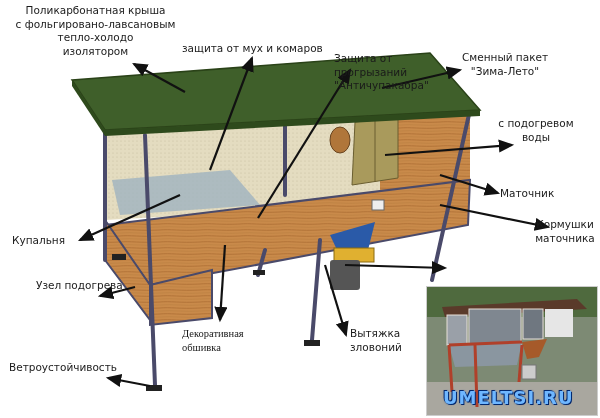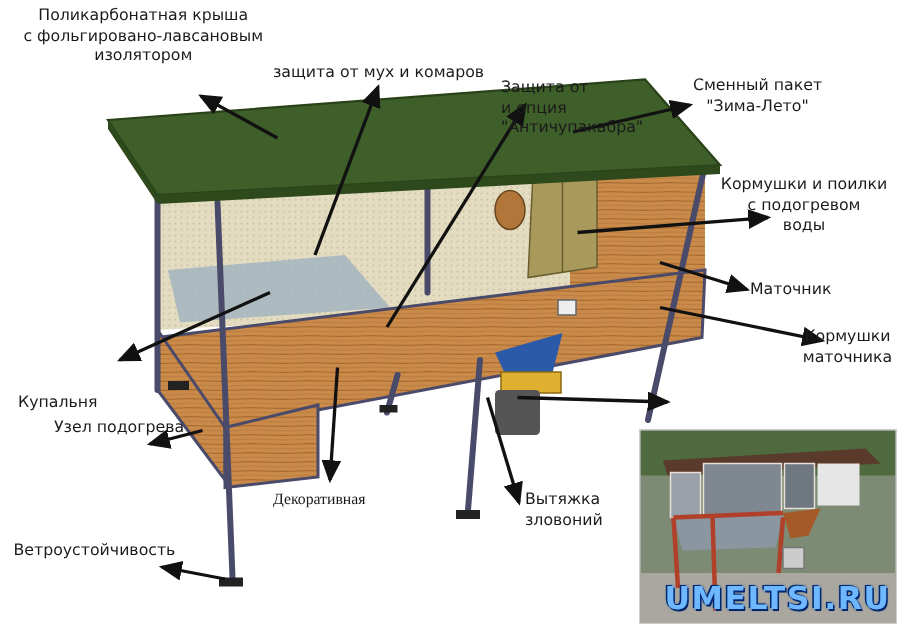--- a/index.html
+++ b/index.html
@@ -1,21 +1,21 @@
 <!DOCTYPE html>
 <html><head>
 <meta charset="utf-8">
 <style>
   html,body{margin:0;padding:0;background:#fff;}
   body{width:600px;height:418px;position:relative;overflow:hidden;font-family:"DejaVu Sans","Liberation Sans",sans-serif;}
   .lbl{position:absolute;font-size:10.5px;line-height:13.5px;color:#1a1a1a;white-space:nowrap;}
   .c{text-align:center;}
   svg.scene{position:absolute;left:0;top:0;}
   .photo{position:absolute;left:426px;top:286px;width:170px;height:128px;border:1px solid #ccc;overflow:hidden;background:#8a8f86;}
-  .wm{position:absolute;left:16px;top:100px;font-family:"DejaVu Sans",sans-serif;font-weight:bold;font-size:21px;color:#6fb7ff;letter-spacing:1px;text-shadow:0 0 2px #003a8c,1px 1px 0 #002266,-1px -1px 0 #002266;}
+  .wm{position:absolute;left:16px;top:100px;font-family:"DejaVu Sans",sans-serif;font-weight:bold;font-size:18px;color:#6fb7ff;letter-spacing:1px;text-shadow:0 0 2px #003a8c,1px 1px 0 #002266,-1px -1px 0 #002266;}
 </style>
 </head>
 <body>
 
 <svg class="scene" width="600" height="418" viewBox="0 0 600 418">
   <defs>
     <marker id="ah" markerWidth="8" markerHeight="8" refX="6" refY="3" orient="auto">
       <path d="M0,0 L7,3 L0,6 Z" fill="#111"></path>
     </marker>
     <pattern id="woodp" width="40" height="6" patternUnits="userSpaceOnUse">
@@ -84,55 +84,56 @@
     <line x1="345" y1="265" x2="445" y2="268"></line>
     <line x1="225" y1="245" x2="220" y2="320"></line>
     <line x1="325" y1="265" x2="346" y2="335"></line>
     <line x1="150" y1="386" x2="108" y2="378"></line>
   </g>
 </svg>
 
 <div class="lbl c" style="left:8px;top:4px;width:175px;">
   <div>Поликарбонатная крыша</div>
   <div>с фольгировано-лавсановым</div>
+  <div>тепло-холодо</div>
   <div>изолятором</div>
 </div>
 
 <div class="lbl" style="left:182px;top:42px;">защита от мух и комаров</div>
 
 <div class="lbl" style="left:334px;top:4px;margin-top:48px;">
   <div>Защита от</div>
-  <div>и опция</div>
+  <div>прогрызаний</div>
   <div>"Античупакабра"</div>
 </div>
 
 <div class="lbl c" style="left:450px;top:51px;width:110px;">
   <div>Сменный пакет</div>
   <div>"Зима-Лето"</div>
 </div>
 
 <div class="lbl c" style="left:472px;top:117px;width:128px;">
-  <div>Кормушки и поилки</div>
   <div>с подогревом</div>
   <div>воды</div>
 </div>
 
 <div class="lbl" style="left:500px;top:187px;">Маточник</div>
 
 <div class="lbl c" style="left:530px;top:218px;width:70px;">
   <div>Кормушки</div>
   <div>маточника</div>
 </div>
 
-<div class="lbl" style="left:12px;top:234px;margin-top:28px;">Купальня</div>
+<div class="lbl" style="left:12px;top:234px;">Купальня</div>
 <div class="lbl" style="left:12px;top:279px;margin-left:24px;">Узел подогрева</div>
 <div class="lbl" style="left:455px;top:262px;margin-top:44px;">Сбор фекалий</div>
 
 <div class="lbl" style="left:182px;top:327px;font-family:Liberation Serif, serif;">
   <div>Декоративная</div>
+  <div>обшивка</div>
 </div>
 
 <div class="lbl" style="left:350px;top:327px;">
   <div>Вытяжка</div>
   <div>зловоний</div>
 </div>
 
 <div class="lbl" style="left:9px;top:361px;">Ветроустойчивость</div>
 
 <div class="photo">

